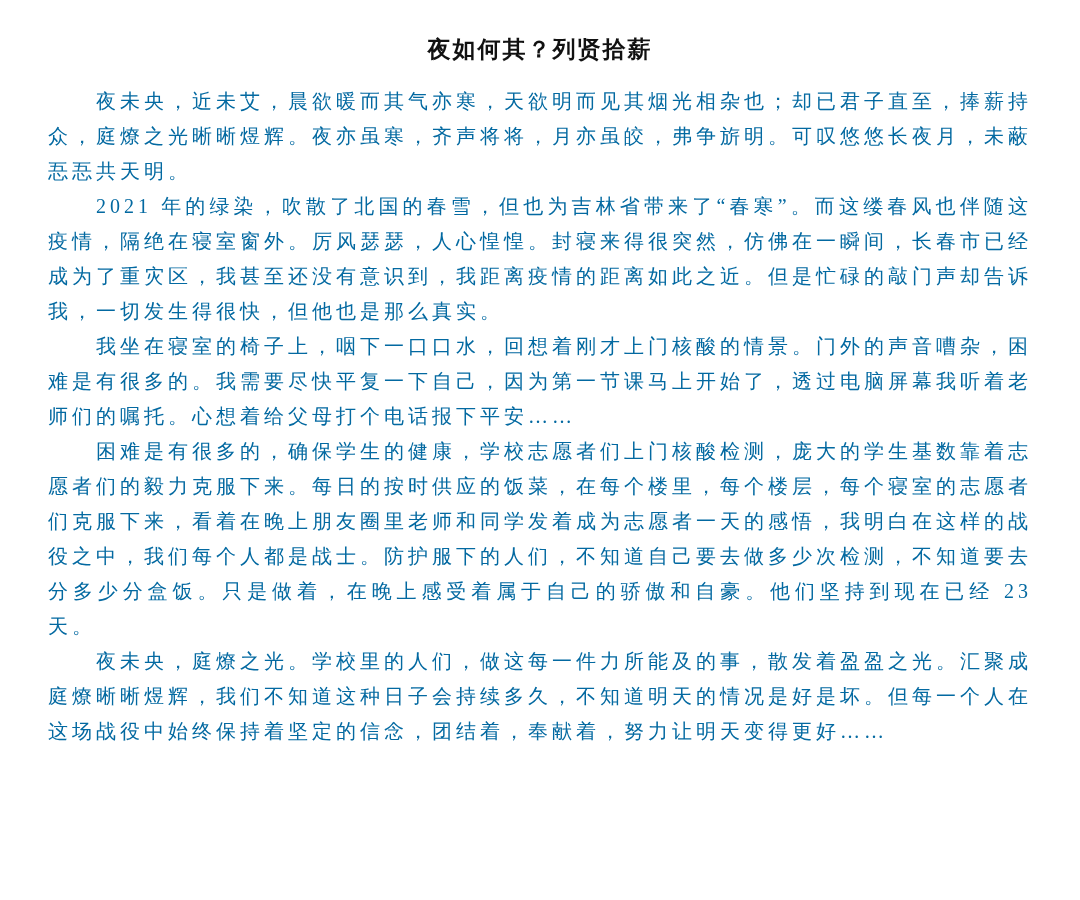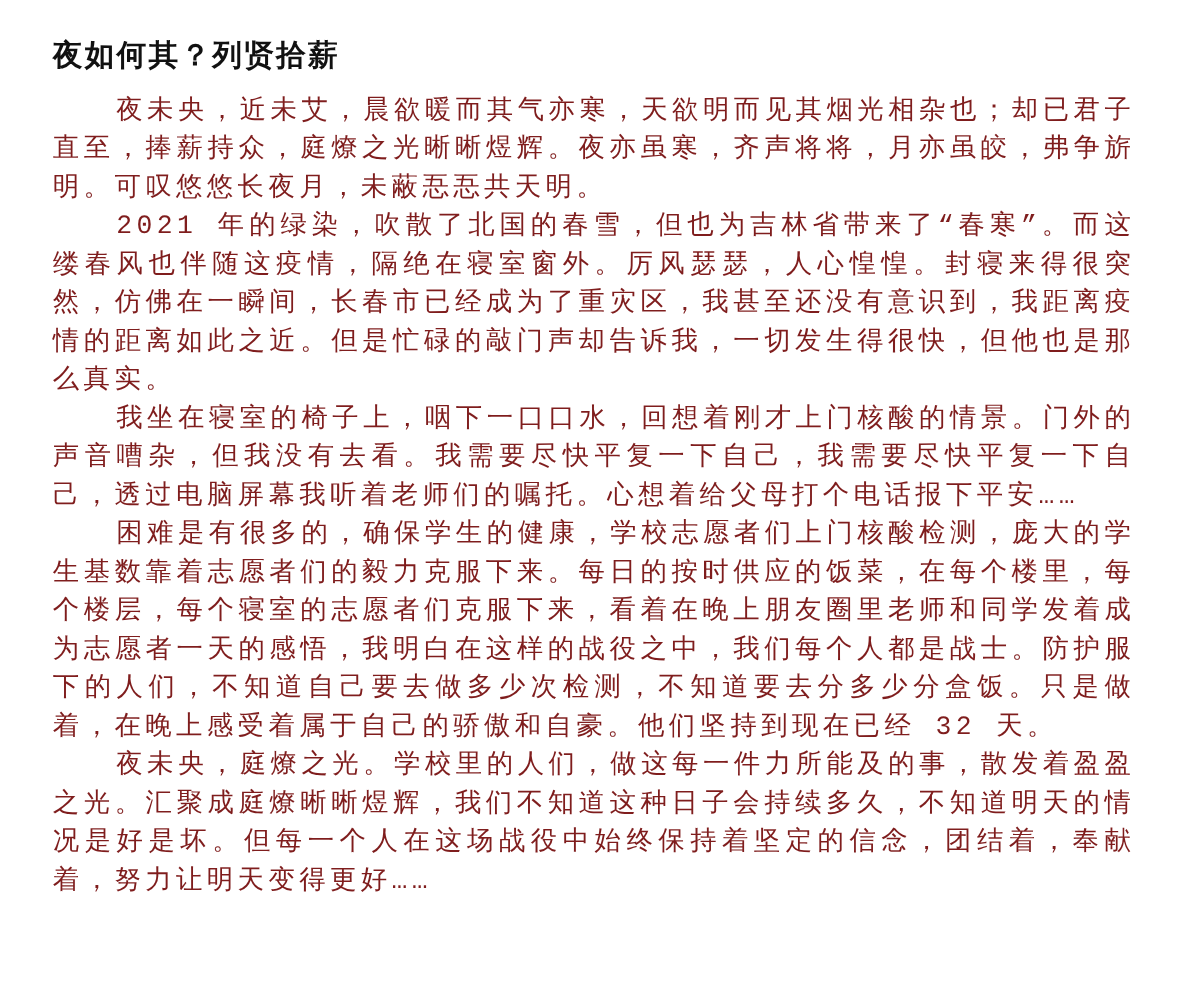--- a/index.html
+++ b/index.html
@@ -15,46 +15,45 @@
   }
   .page {
     box-sizing: border-box;
     width: 1080px;
     height: 900px;
     padding: 34px 48px 20px 48px;
     background: #ffffff;
     color: #1d1d1d;
   }
   .essay-title {
-    text-align: left;
-    font-size: 27px;
+    text-align: center;
+    font-size: 23px;
     font-weight: bold;
     line-height: 32px;
     letter-spacing: 2px;
     margin: 0 0 18px 0;
     color: #111111;
   }
   .essay-body p {
     margin: 0;
-    font-size: 24px;
+    font-size: 20px;
     line-height: 35px;
     letter-spacing: 4px;
     text-align: justify;
     text-justify: inter-character;
     text-indent: 2.4em;
-    color: #7f1d1d;
+    color: #0369a1;
     word-break: break-all;
-    font-family: Liberation Mono, monospace;
   }
 </style>
 </head>
 <body>
 
 <div class="page">
   <h1 class="essay-title">夜如何其？列贤拾薪</h1>
   <div class="essay-body">
     <p>夜未央，近未艾，晨欲暖而其气亦寒，天欲明而见其烟光相杂也；却已君子直至，捧薪持众，庭燎之光晰晰煜辉。夜亦虽寒，齐声将将，月亦虽皎，弗争旂明。可叹悠悠长夜月，未蔽忢忢共天明。</p>
     <p>2021 年的绿染，吹散了北国的春雪，但也为吉林省带来了“春寒”。而这缕春风也伴随这疫情，隔绝在寝室窗外。厉风瑟瑟，人心惶惶。封寝来得很突然，仿佛在一瞬间，长春市已经成为了重灾区，我甚至还没有意识到，我距离疫情的距离如此之近。但是忙碌的敲门声却告诉我，一切发生得很快，但他也是那么真实。</p>
-    <p>我坐在寝室的椅子上，咽下一口口水，回想着刚才上门核酸的情景。门外的声音嘈杂，但我没有去看。我需要尽快平复一下自己，我需要尽快平复一下自己，透过电脑屏幕我听着老师们的嘱托。心想着给父母打个电话报下平安……</p>
-    <p>困难是有很多的，确保学生的健康，学校志愿者们上门核酸检测，庞大的学生基数靠着志愿者们的毅力克服下来。每日的按时供应的饭菜，在每个楼里，每个楼层，每个寝室的志愿者们克服下来，看着在晚上朋友圈里老师和同学发着成为志愿者一天的感悟，我明白在这样的战役之中，我们每个人都是战士。防护服下的人们，不知道自己要去做多少次检测，不知道要去分多少分盒饭。只是做着，在晚上感受着属于自己的骄傲和自豪。他们坚持到现在已经 32 天。</p>
+    <p>我坐在寝室的椅子上，咽下一口口水，回想着刚才上门核酸的情景。门外的声音嘈杂，困难是有很多的。我需要尽快平复一下自己，因为第一节课马上开始了，透过电脑屏幕我听着老师们的嘱托。心想着给父母打个电话报下平安……</p>
+    <p>困难是有很多的，确保学生的健康，学校志愿者们上门核酸检测，庞大的学生基数靠着志愿者们的毅力克服下来。每日的按时供应的饭菜，在每个楼里，每个楼层，每个寝室的志愿者们克服下来，看着在晚上朋友圈里老师和同学发着成为志愿者一天的感悟，我明白在这样的战役之中，我们每个人都是战士。防护服下的人们，不知道自己要去做多少次检测，不知道要去分多少分盒饭。只是做着，在晚上感受着属于自己的骄傲和自豪。他们坚持到现在已经 23 天。</p>
     <p>夜未央，庭燎之光。学校里的人们，做这每一件力所能及的事，散发着盈盈之光。汇聚成庭燎晰晰煜辉，我们不知道这种日子会持续多久，不知道明天的情况是好是坏。但每一个人在这场战役中始终保持着坚定的信念，团结着，奉献着，努力让明天变得更好……</p>
   </div>
 </div>
 
 </body></html>

